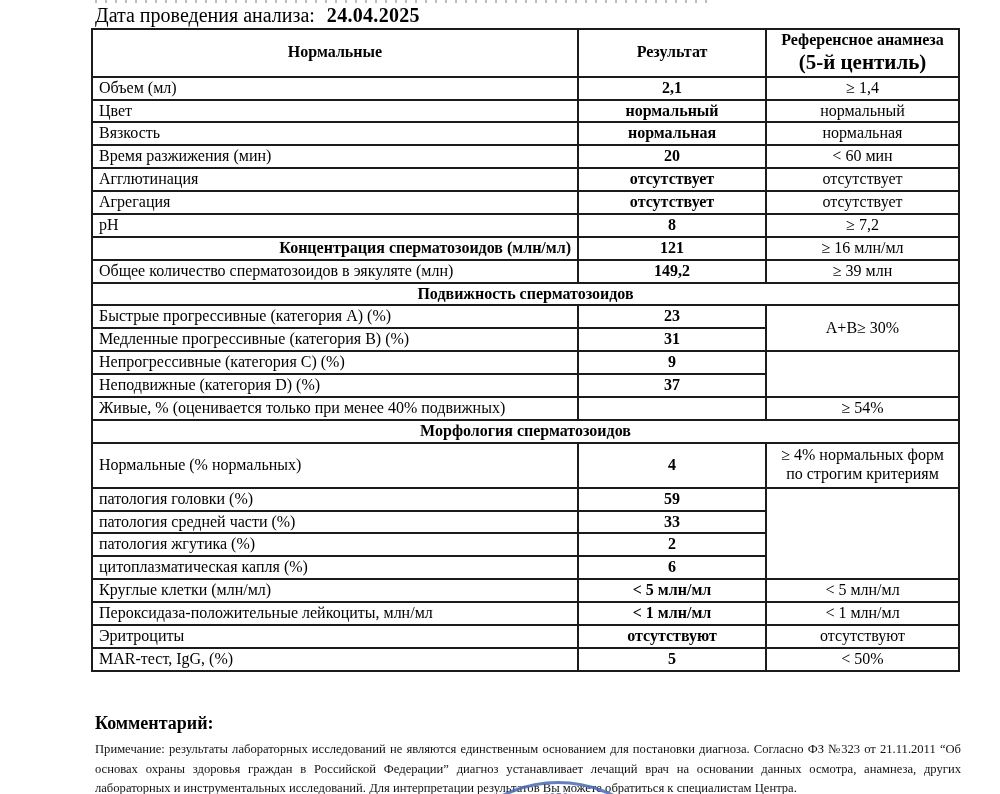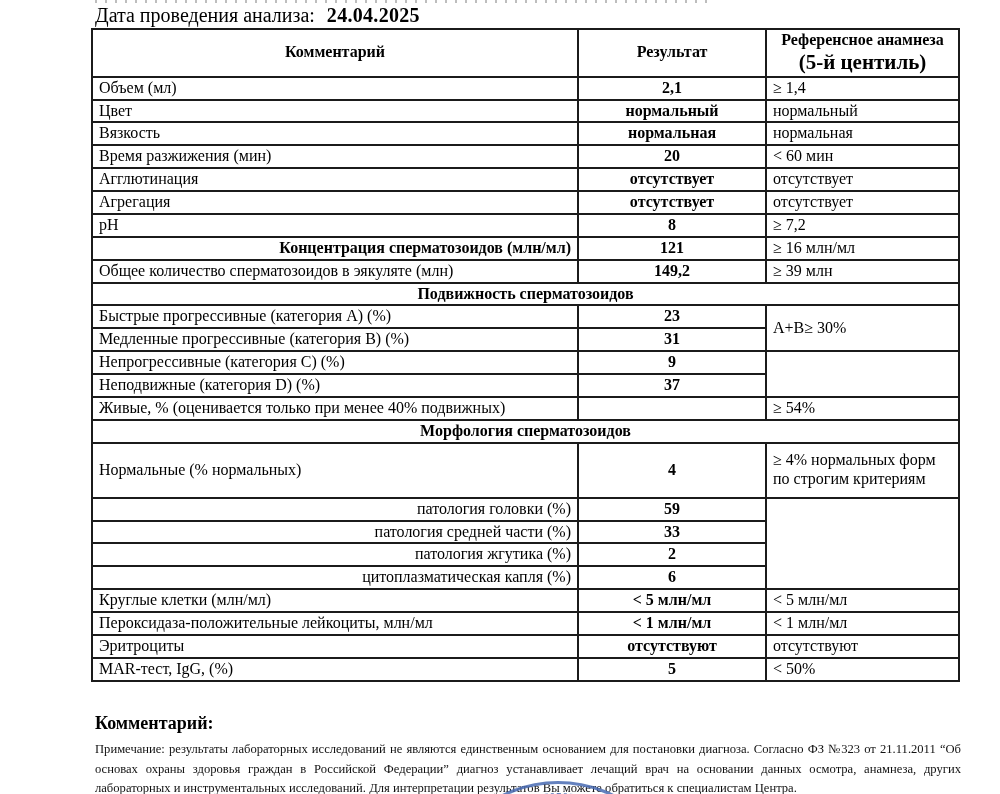--- a/index.html
+++ b/index.html
@@ -24,28 +24,28 @@
   table.report col.c1 { width:486px; }
   table.report col.c2 { width:188px; }
   table.report col.c3 { width:193px; }
   table.report th, table.report td {
     border:2px solid #1b1b1b; padding:1px 6px;
     font-size:16px; line-height:1.18; vertical-align:middle;
     overflow:hidden;
   }
   tr.h-std  { height:21px; }
   tr.h-head { height:38px; }
-  tr.h-tall { height:55px; }
+  tr.h-tall { height:45px; }
   th.col-head { font-weight:bold; font-size:17px; text-align:center; }
   th.col-head .sub { display:block; font-size:21px; }
   td.lbl { text-align:left; }
   td.lbl-bold { text-align:right; font-weight:bold; }
-  td.lbl-right { text-align:right; padding-right:9px; }
+  td.lbl-right { text-align:left; padding-right:9px; }
   td.res { text-align:center; font-weight:bold; }
-  td.ref { text-align:left; font-weight:normal; }
+  td.ref { text-align:center; font-weight:normal; }
   td.section { font-weight:bold; text-align:center; font-size:16.5px; }
   td.ref .ln { display:block; }
 
   .comment-title { position:absolute; left:95px; top:713px; font-size:18px; font-weight:bold; }
   .note {
     position:absolute; left:95px; top:740px; width:866px;
     font-size:12.6px; line-height:1.55; text-align:justify; color:#111;
   }
   .stamp {
     position:absolute; left:432px; top:781px; width:246px; height:246px;
@@ -67,21 +67,21 @@
 
 <table class="report">
   <colgroup>
       <col class="c1">
       <col class="c2">
       <col class="c3">
     </colgroup>
 
   <tbody>
       <tr class="h-head">
-    <th class="col-head">Комментарий</th>
+    <th class="col-head">Нормальные</th>
     <th class="col-head">Результат</th>
     <th class="col-head">
       <span>Референсное анамнеза</span>
       <span class="sub">(5-й центиль)</span>
     </th>
   </tr>
 
   <tr class="h-std">
     <td class="lbl">Объем (мл)</td>
     <td class="res">2,1</td>

